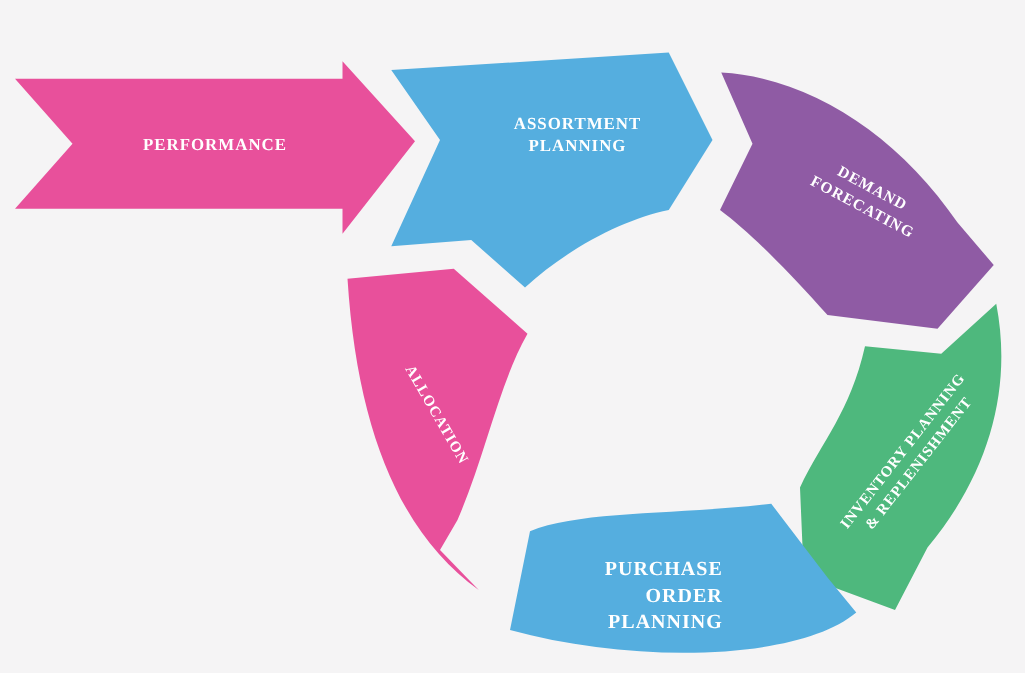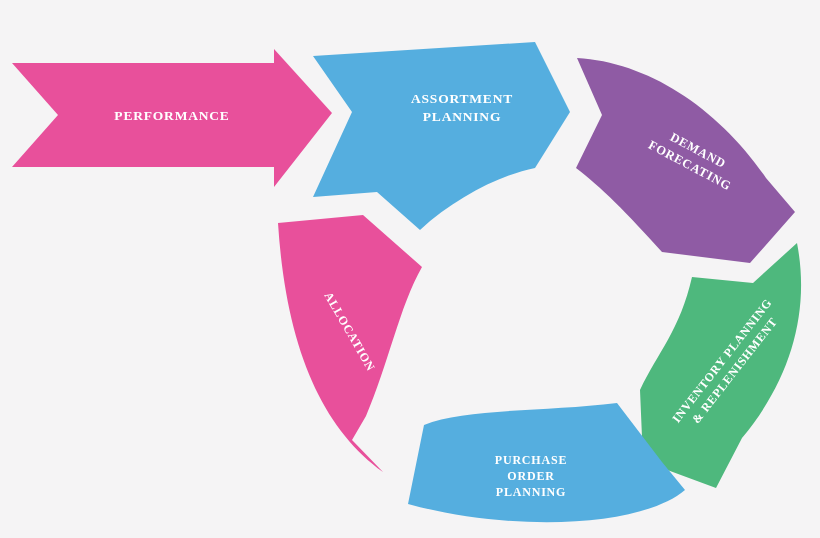--- a/index.html
+++ b/index.html
@@ -28,21 +28,21 @@
     letter-spacing: 0.8px;
     line-height: 1.32;
     white-space: nowrap;
     pointer-events: none;
   }
   .label span { display: block; }
   .lbl-performance { left: 172px; top: 116px; font-size: 13.5px; transform: translate(-50%,-50%); }
   .lbl-assortment  { left: 462px; top: 108px; font-size: 13.5px; transform: translate(-50%,-50%); }
   .lbl-demand      { left: 694px; top: 158px; font-size: 12.5px; transform: translate(-50%,-50%) rotate(28deg); }
   .lbl-inventory   { left: 729px; top: 366px; font-size: 12px;   transform: translate(-50%,-50%) rotate(-52deg); }
-  .lbl-purchase    { left: 531px; top: 477px; font-size: 12px;   transform: translate(-50%,-50%); }
+  .lbl-purchase    { left: 531px; top: 477px; font-size: 16px;   transform: translate(-50%,-50%); text-align: right; }
   .lbl-allocation  { left: 349px; top: 332px; font-size: 12px;   transform: translate(-50%,-50%) rotate(60deg); }
 </style>
 </head>
 <body>
 
 <div class="stage">
 
   <svg width="820" height="538" viewBox="0 0 820 538" aria-hidden="true">
 
     <path d="M 12 63 L 274 63 L 274 49 L 332 113 L 274 187 L 274 167 L 12 167 L 58 115 Z" fill="#e8509b"></path>

